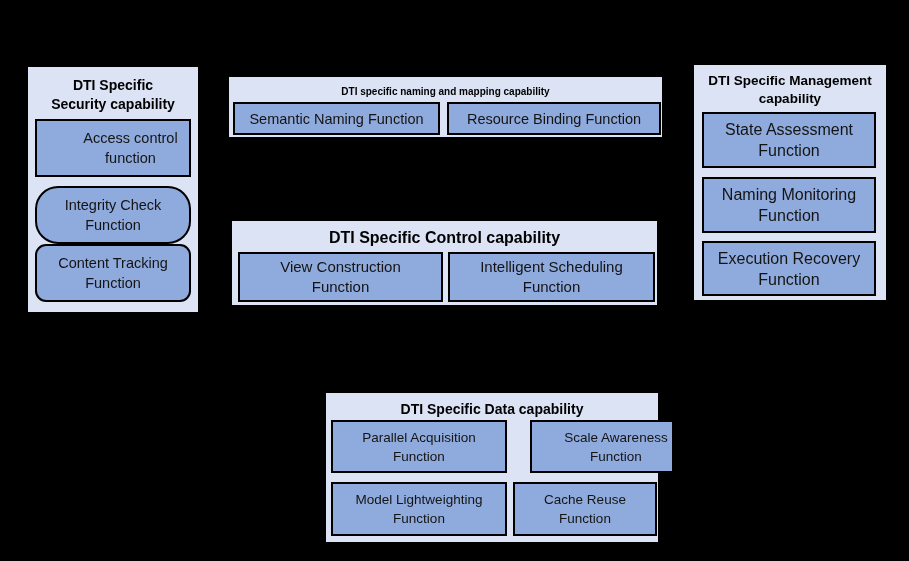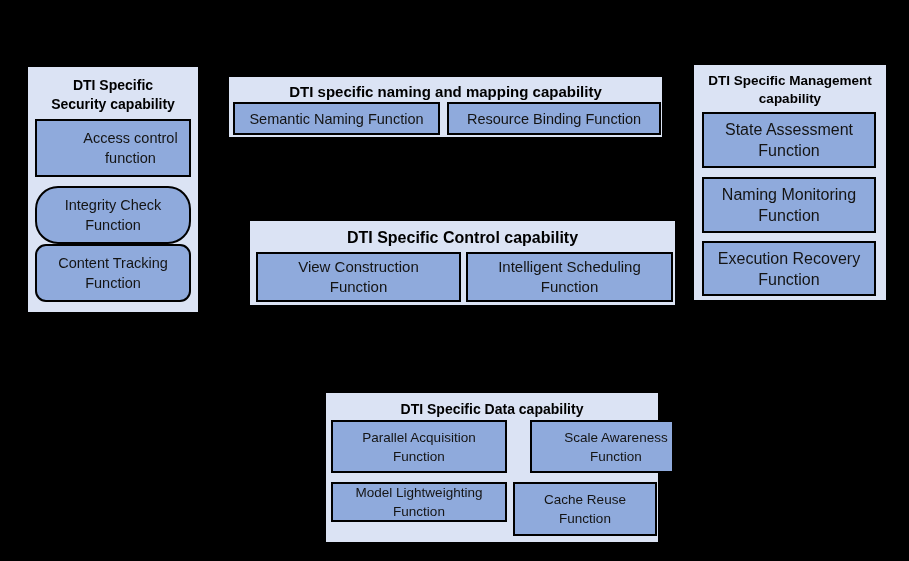--- a/index.html
+++ b/index.html
@@ -39,47 +39,47 @@
   
   #panel-security { left: 26px; top: 65px; width: 174px; height: 249px; }
   #panel-security .panel-title { margin-top: 9px; font-size: 14px; line-height: 19px; }
   #panel-security .fbox { left: 7px; width: 156px; height: 58px; font-size: 14.5px; line-height: 20px; }
   #panel-security .f0 { top: 52px; padding-left: 35px; }
   #panel-security .f1 { top: 119px; border-radius: 23px; }
   #panel-security .f2 { top: 177px; border-radius: 11px; }
 
   
   #panel-naming { left: 227px; top: 75px; width: 437px; height: 64px; }
-  #panel-naming .panel-title { margin-top: 6px; font-size: 15px; line-height: 17px; }
+  #panel-naming .panel-title { margin-top: 6px; font-size: 10px; line-height: 17px; }
   #panel-naming .fbox { top: 25px; height: 33px; font-size: 14.5px; }
   #panel-naming .f0 { left: 4px; width: 207px; }
   #panel-naming .f1 { left: 218px; width: 214px; }
 
   
-  #panel-control { left: 248px; top: 219px; width: 429px; height: 88px; }
+  #panel-control { left: 230px; top: 219px; width: 429px; height: 88px; }
   #panel-control .panel-title { margin-top: 7px; font-size: 16px; line-height: 19px; }
   #panel-control .fbox { top: 31px; height: 50px; font-size: 15px; line-height: 20px; }
   #panel-control .f0 { left: 6px; width: 205px; }
   #panel-control .f1 { left: 216px; width: 207px; }
 
   
   #panel-management { left: 692px; top: 63px; width: 196px; height: 239px; }
   #panel-management .panel-title { margin-top: 7px; font-size: 13.5px; line-height: 18px; }
   #panel-management .fbox { left: 8px; width: 174px; font-size: 16px; line-height: 21px; }
   #panel-management .f0 { top: 47px;  height: 56px; }
   #panel-management .f1 { top: 112px; height: 56px; }
   #panel-management .f2 { top: 176px; height: 55px; }
 
   
   #panel-data { left: 324px; top: 391px; width: 336px; height: 153px; }
   #panel-data .panel-title { margin-top: 8px; font-size: 14px; line-height: 17px; }
   #panel-data .fbox { font-size: 13.5px; line-height: 19px; }
   #panel-data .f0 { left: 5px;   top: 27px; width: 176px; height: 53px; }
   #panel-data .f1 { left: 204px; top: 27px; width: 144px; height: 53px; padding-left: 28px; }
-  #panel-data .f2 { left: 5px;   top: 89px; width: 176px; height: 40px; }
+  #panel-data .f2 { left: 5px;   top: 89px; width: 176px; height: 54px; }
   #panel-data .f3 { left: 187px; top: 89px; width: 144px; height: 54px; }
 </style>
 </head>
 <body>
 
 <div class="canvas">
 
   <section class="panel" id="panel-security">
     <div class="panel-title">DTI Specific
 Security capability</div>

